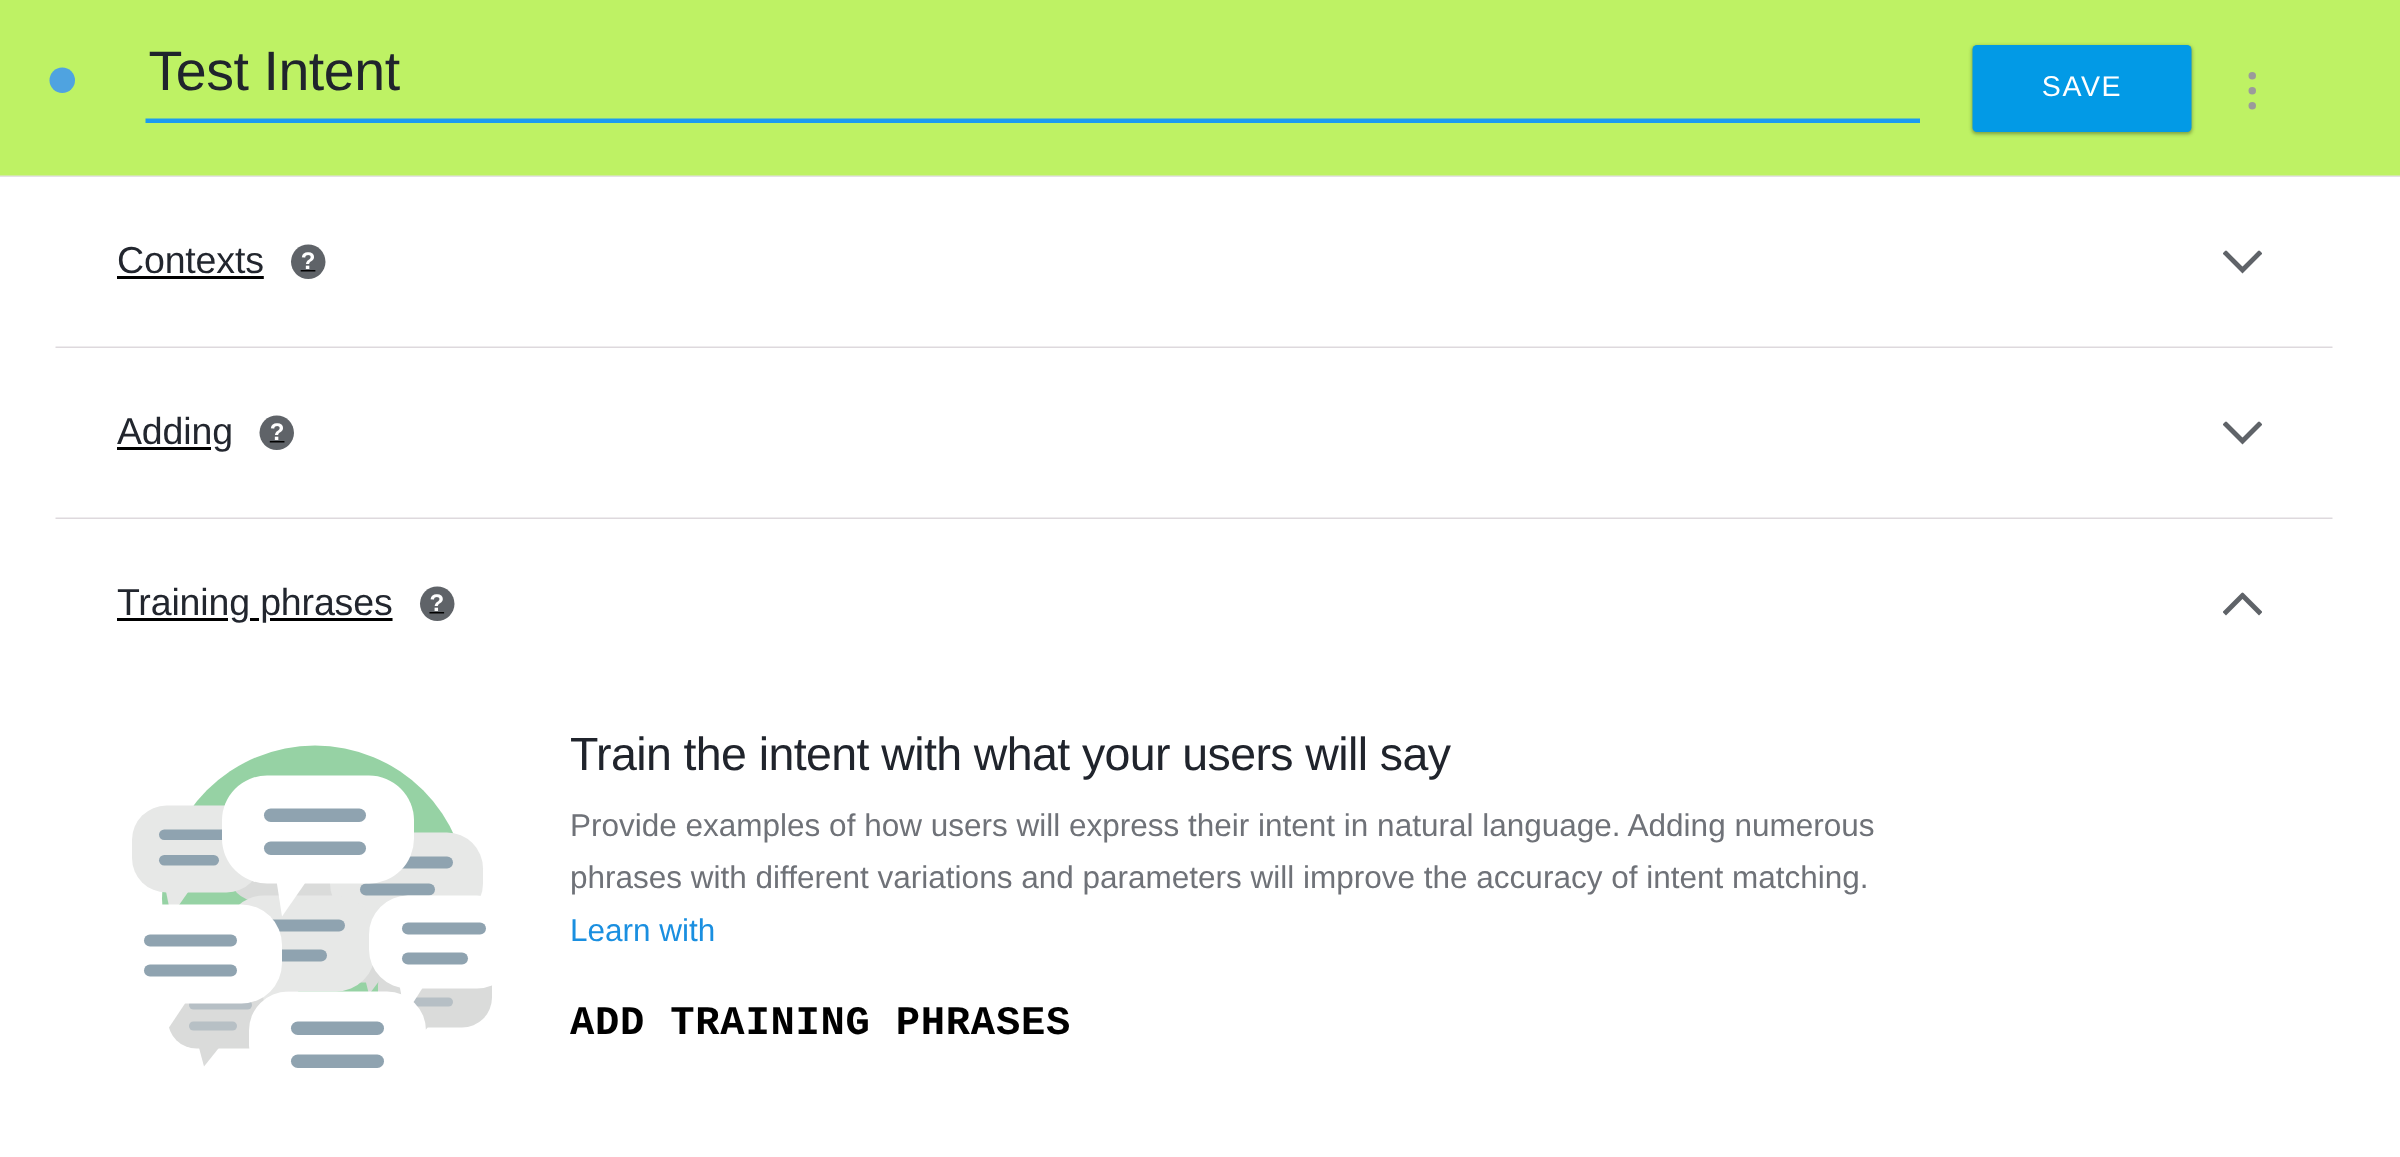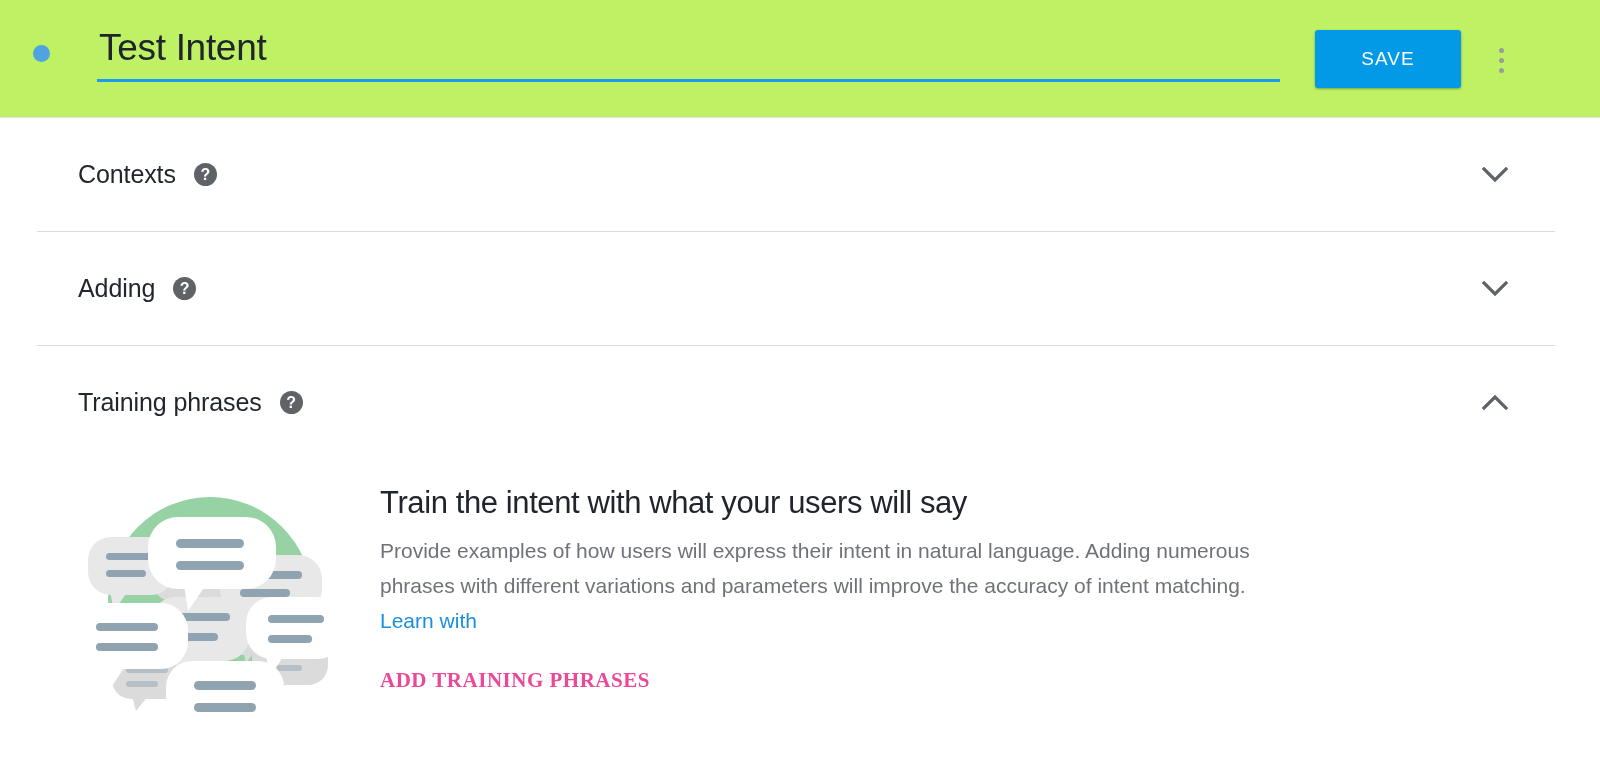--- a/index.html
+++ b/index.html
@@ -69,20 +69,21 @@
 
   
   .sections { position: relative; padding: 0 0 0 0; }
   .section { position: relative; }
   .section-head {
     position: relative;
     display: flex; align-items: center;
     height: 113px;
     padding-left: 78px;
     cursor: pointer;
+    text-decoration: underline;
   }
   .section.tp .section-head { height: 113px; }
   .section-title {
     font-size: 25px;
     color: #22262e;
     font-weight: 400;
     letter-spacing: -0.1px;
   }
   .help-icon {
     margin-left: 18px;
@@ -144,23 +145,23 @@
   }
   .learn-more {
     color: #1a8fe0;
     text-decoration: none;
     cursor: pointer;
   }
   .add-phrases {
     display: inline-block;
     margin-top: 30px;
     background: none; border: none; padding: 0;
-    color: #ec4899;
-    font-family: Liberation Serif, serif;
-    font-size: 21px;
+    color: #000000;
+    font-family: Liberation Mono, monospace;
+    font-size: 27px;
     font-weight: 700;
     letter-spacing: 0.5px;
     cursor: pointer;
   }
 </style>
 </head>
 <body>
 
 <div class="page">
 

